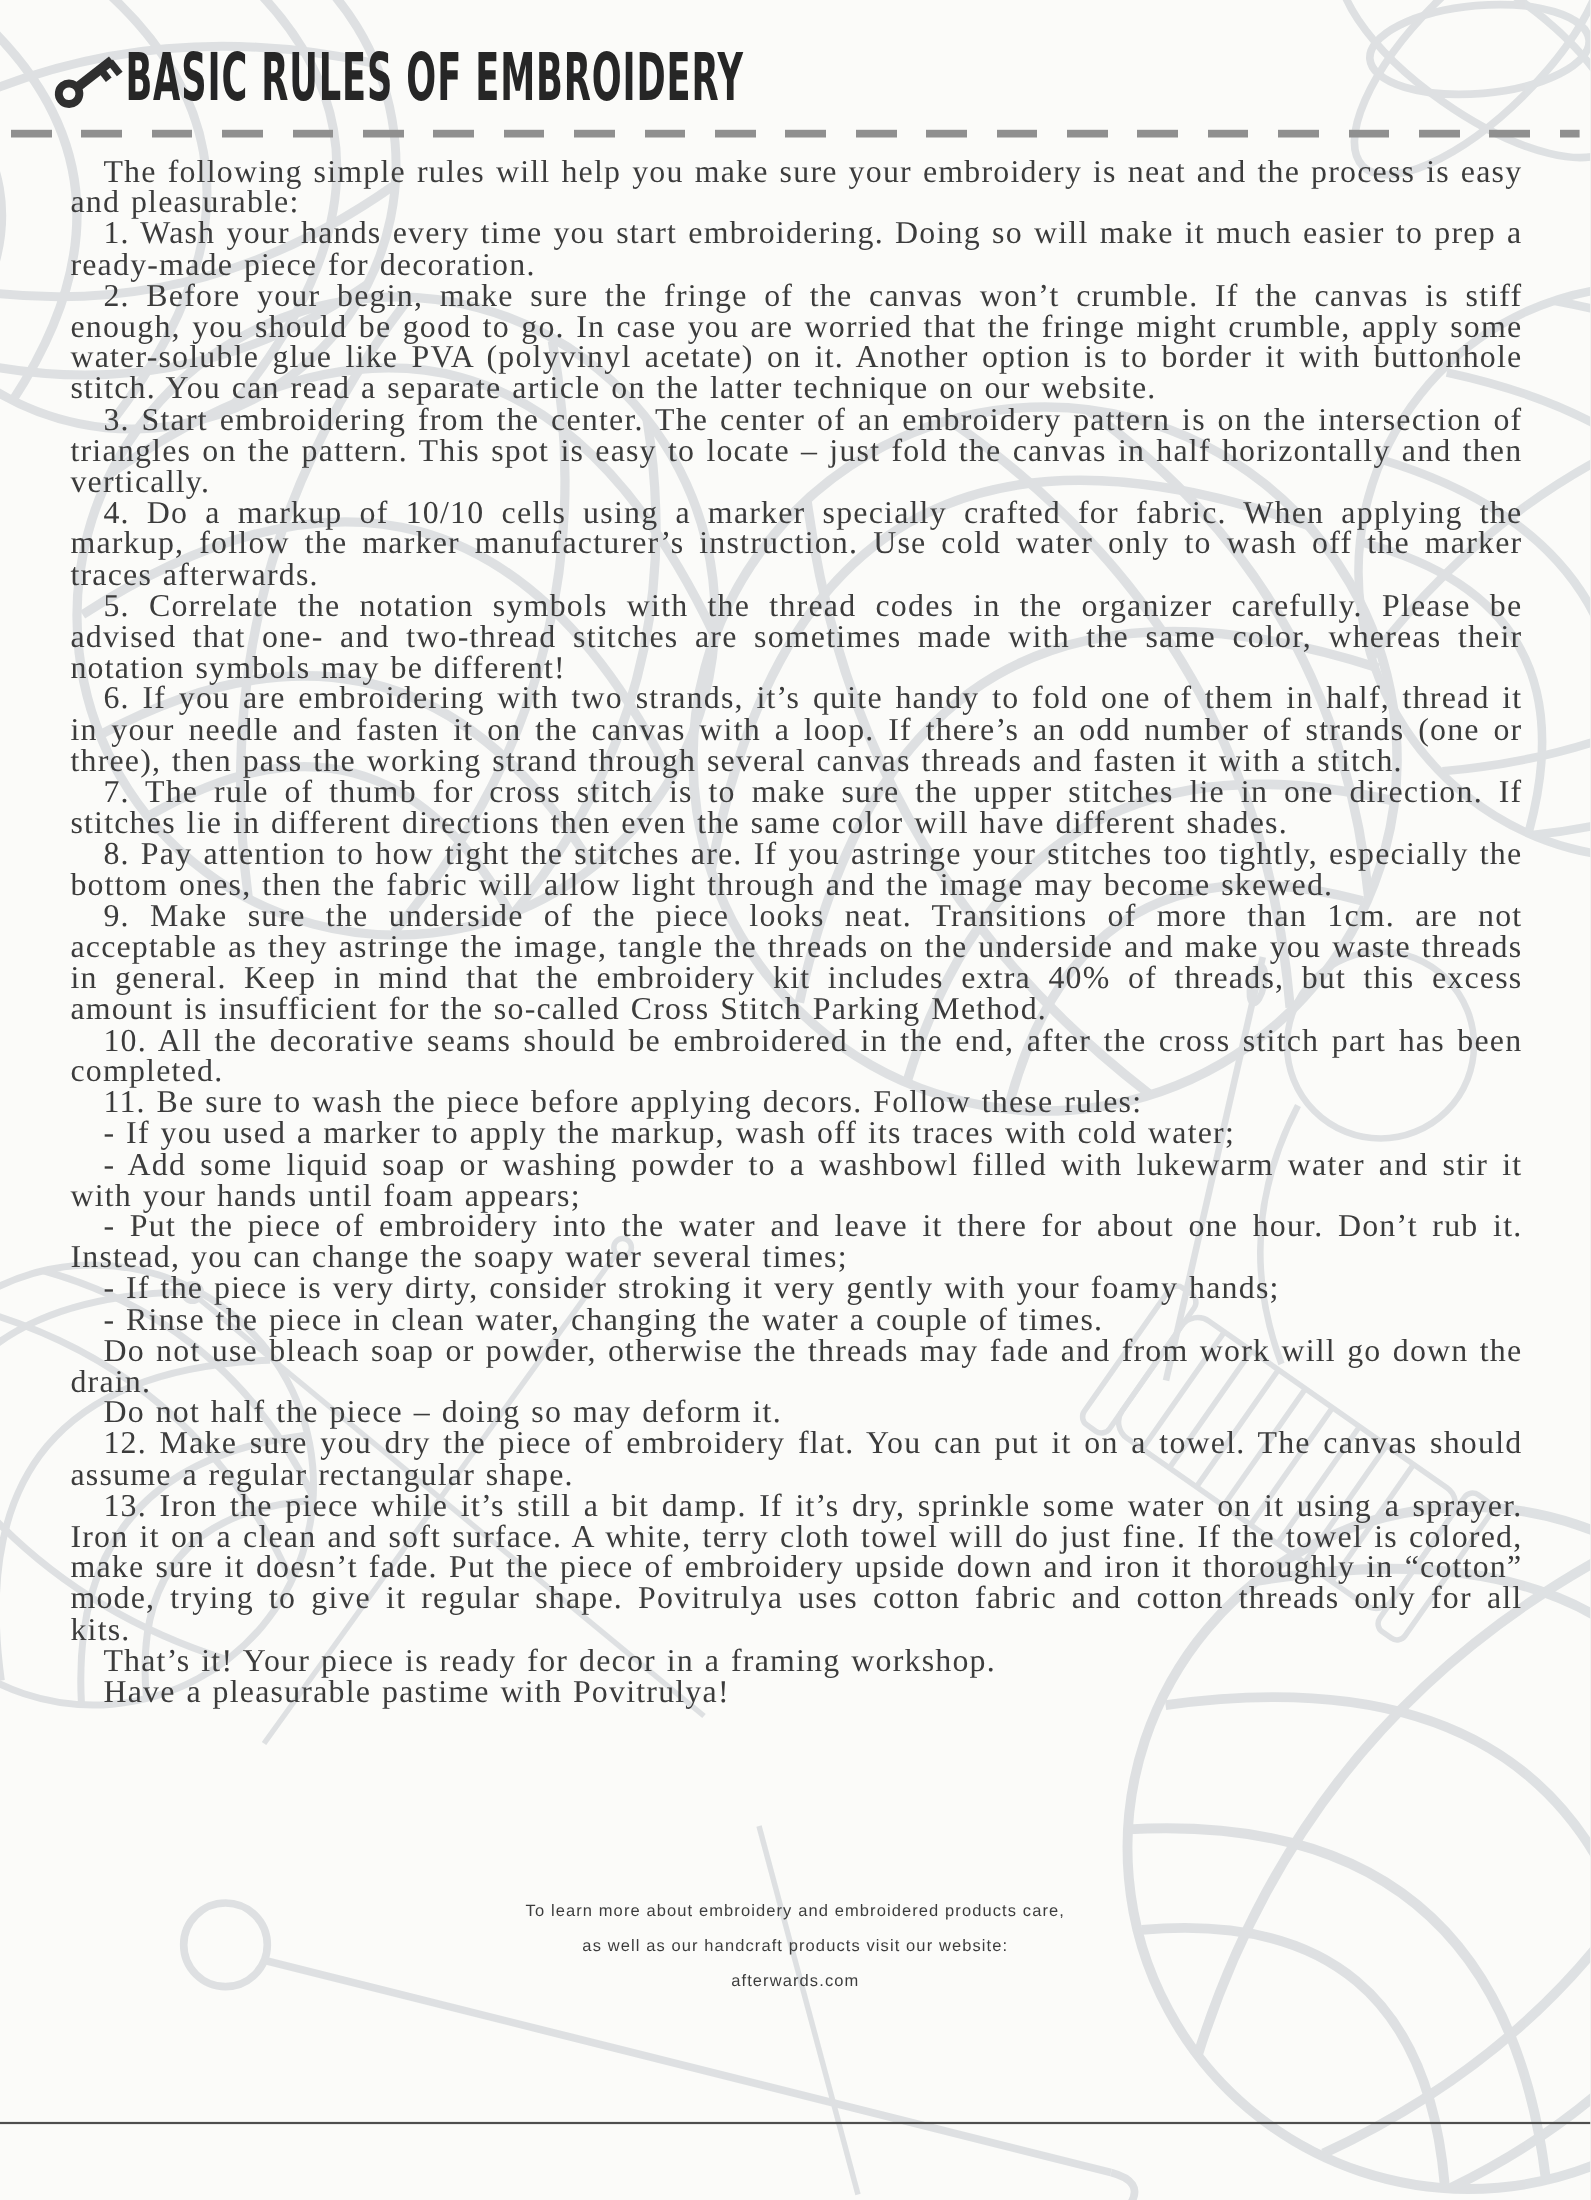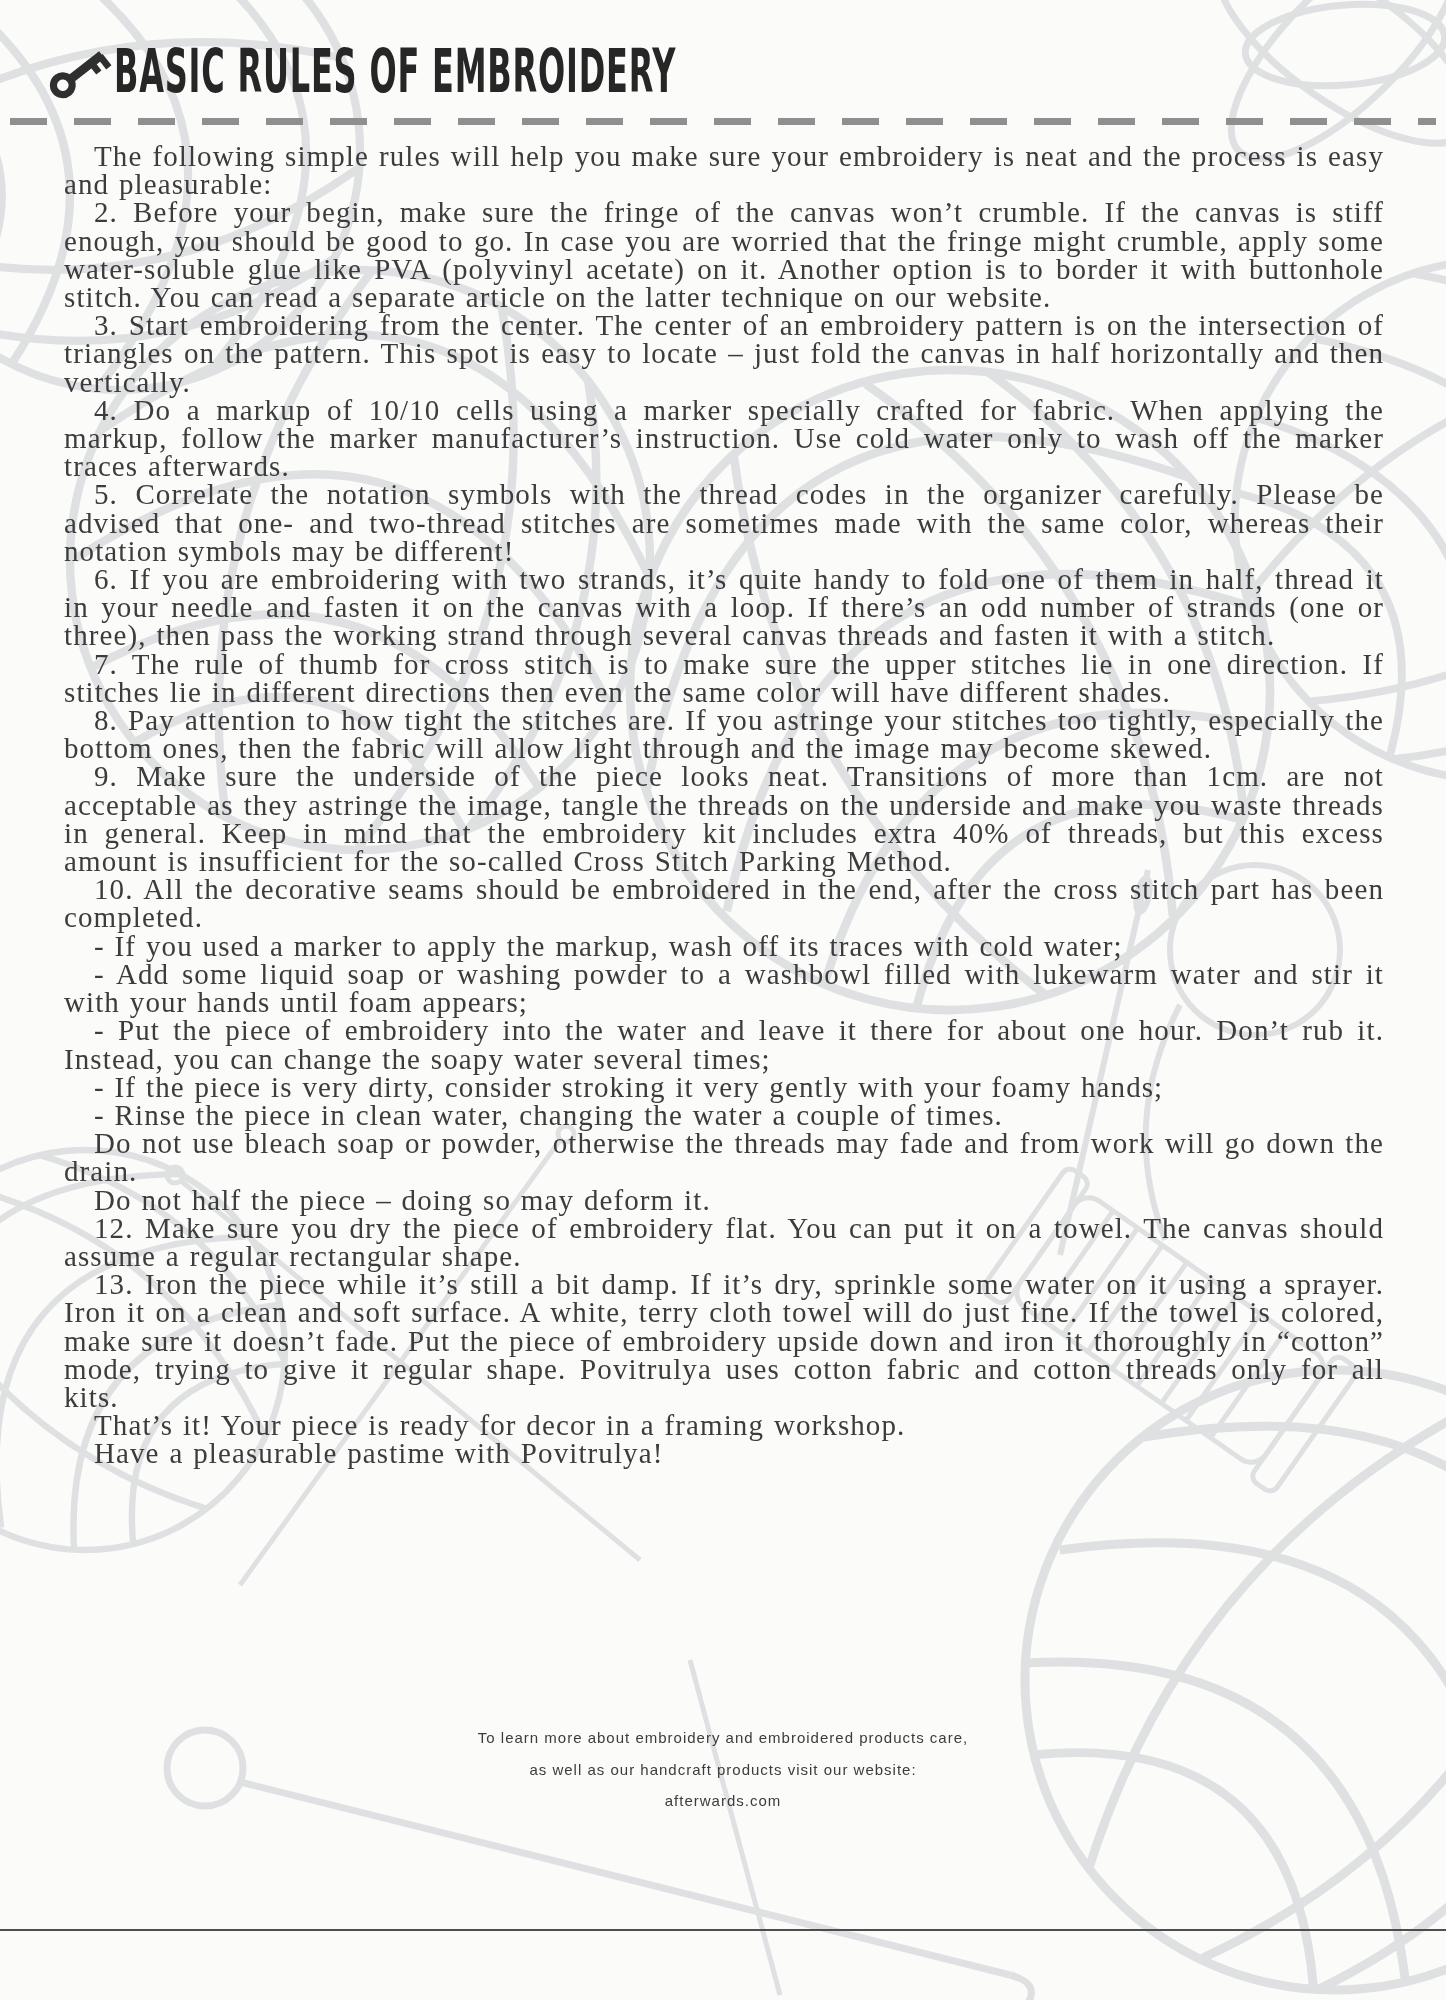--- a/index.html
+++ b/index.html
@@ -117,29 +117,31 @@
         </g>
       </svg>
     </span>
     <h1 class="title">BASIC RULES OF EMBROIDERY</h1>
   </header>
 
   <div class="dashed-rule"></div>
 
   <main class="copy">
     <p>The following simple rules will help you make sure your embroidery is neat and the process is easy and pleasurable:</p>
+    <p>1. Wash your hands every time you start embroidering. Doing so will make it much easier to prep a ready-made piece for decoration.</p>
     <p>2. Before your begin, make sure the fringe of the canvas won’t crumble. If the canvas is stiff enough, you should be good to go. In case you are worried that the fringe might crumble, apply some water-soluble glue like PVA (polyvinyl acetate) on it. Another option is to border it with buttonhole stitch. You can read a separate article on the latter technique on our website.</p>
     <p>3. Start embroidering from the center. The center of an embroidery pattern is on the intersection of triangles on the pattern. This spot is easy to locate – just fold the canvas in half horizontally and then vertically.</p>
     <p>4. Do a markup of 10/10 cells using a marker specially crafted for fabric. When applying the markup, follow the marker manufacturer’s instruction. Use cold water only to wash off the marker traces afterwards.</p>
     <p>5. Correlate the notation symbols with the thread codes in the organizer carefully. Please be advised that one- and two-thread stitches are sometimes made with the same color, whereas their notation symbols may be different!</p>
     <p>6. If you are embroidering with two strands, it’s quite handy to fold one of them in half, thread it in your needle and fasten it on the canvas with a loop. If there’s an odd number of strands (one or three), then pass the working strand through several canvas threads and fasten it with a stitch.</p>
     <p>7. The rule of thumb for cross stitch is to make sure the upper stitches lie in one direction. If stitches lie in different directions then even the same color will have different shades.</p>
     <p>8. Pay attention to how tight the stitches are. If you astringe your stitches too tightly, especially the bottom ones, then the fabric will allow light through and the image may become skewed.</p>
     <p>9. Make sure the underside of the piece looks neat. Transitions of more than 1cm. are not acceptable as they astringe the image, tangle the threads on the underside and make you waste threads in general. Keep in mind that the embroidery kit includes extra 40% of threads, but this excess amount is insufficient for the so-called Cross Stitch Parking Method.</p>
     <p>10. All the decorative seams should be embroidered in the end, after the cross stitch part has been completed.</p>
+    <p>11. Be sure to wash the piece before applying decors. Follow these rules:</p>
     <p>- If you used a marker to apply the markup, wash off its traces with cold water;</p>
     <p>- Add some liquid soap or washing powder to a washbowl filled with lukewarm water and stir it with your hands until foam appears;</p>
     <p>- Put the piece of embroidery into the water and leave it there for about one hour. Don’t rub it. Instead, you can change the soapy water several times;</p>
     <p>- If the piece is very dirty, consider stroking it very gently with your foamy hands;</p>
     <p>- Rinse the piece in clean water, changing the water a couple of times.</p>
     <p>Do not use bleach soap or powder, otherwise the threads may fade and from work will go down the drain.</p>
     <p>Do not half the piece – doing so may deform it.</p>
     <p>12. Make sure you dry the piece of embroidery flat. You can put it on a towel. The canvas should assume a regular rectangular shape.</p>
     <p>13. Iron the piece while it’s still a bit damp. If it’s dry, sprinkle some water on it using a sprayer. Iron it on a clean and soft surface. A white, terry cloth towel will do just fine. If the towel is colored, make sure it doesn’t fade. Put the piece of embroidery upside down and iron it thoroughly in “cotton” mode, trying to give it regular shape. Povitrulya uses cotton fabric and cotton threads only for all kits.</p>
     <p>That’s it! Your piece is ready for decor in a framing workshop.</p>

